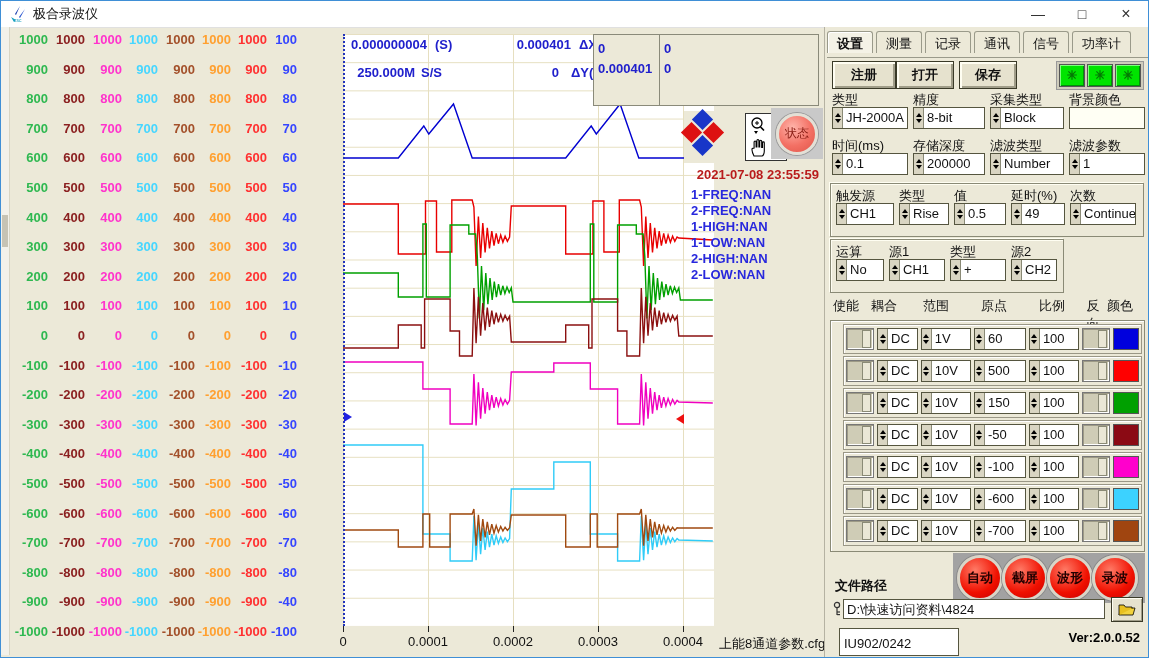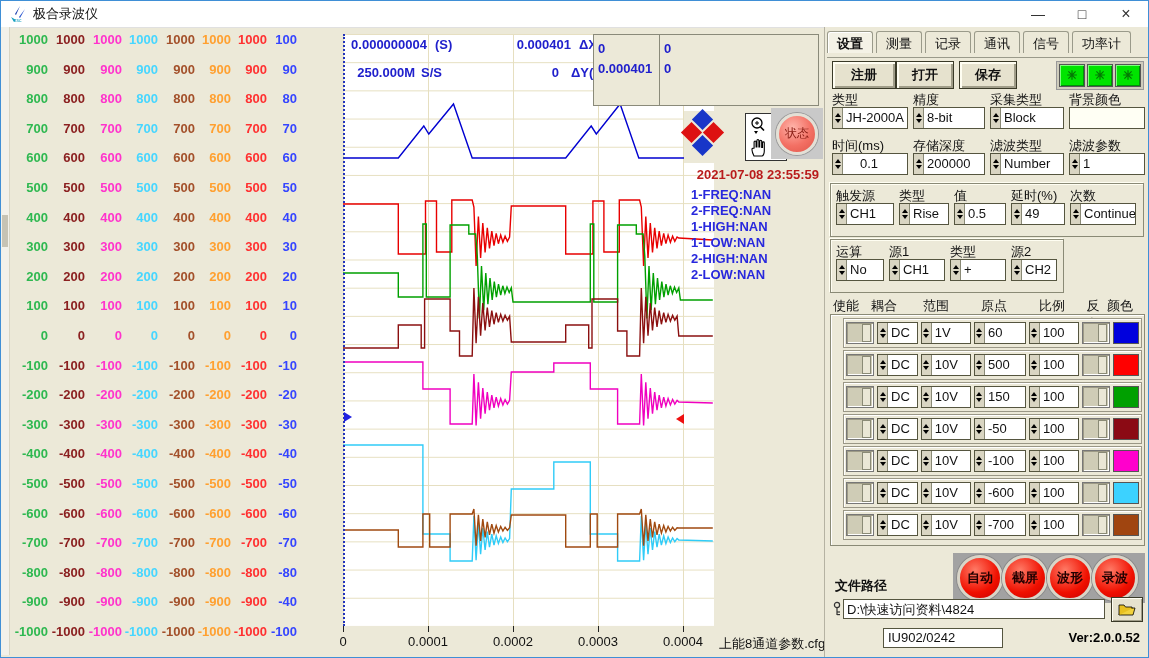--- a/index.html
+++ b/index.html
@@ -75,21 +75,21 @@
   .chheader span{text-align:center;}
   .chgroup{position:absolute;left:5px;right:5px;border:1px solid #8a8a76;box-shadow:inset 1px 1px 0 #fff;padding:3px 2px;}
   .chrow{display:flex;align-items:center;gap:3px;border:1px solid #9a9786;background:#ece9d8;box-shadow:inset 1px 1px 0 #fff;padding:3px 2px;margin-bottom:2px;}
   .swatch{width:26px;height:22px;border:1px solid #555;box-sizing:border-box;flex:0 0 auto;}
   .actions-strip{position:absolute;left:128px;top:526px;width:192px;height:50px;background:#a2a2a2;}
   .rbtn{position:absolute;top:528px;width:46px;height:46px;border-radius:50%;background:radial-gradient(circle at 38% 30%,#ff7a66,#f01000 60%,#c40000);border:3px solid #d9d5c8;box-shadow:0 0 0 1px #8a8a8a;box-sizing:border-box;display:flex;align-items:center;justify-content:center;color:#200;font-size:13px;font-weight:bold;}
   .fp-label{position:absolute;left:10px;top:550px;font-weight:bold;}
   .path-input{position:absolute;left:18px;top:572px;width:262px;height:20px;background:#fff;border:1px solid #55553f;box-sizing:border-box;font-size:13px;padding:1px 3px;white-space:nowrap;overflow:hidden;}
   .key-icon{position:absolute;left:7px;top:574px;width:10px;height:16px;}
   .folder-btn{position:absolute;left:286px;top:570px;width:30px;height:23px;background:#e6e2ce;border:1px solid #3a3a28;box-shadow:inset 1px 1px 0 #fffef2,inset -1px -1px 0 #a09d89;display:flex;align-items:center;justify-content:center;}
-  .dev-input{position:absolute;left:14px;top:601px;width:120px;height:20px;background:#fff;border:1px solid #55553f;box-sizing:border-box;font-size:13px;padding:1px 4px;margin-left:44px;}
+  .dev-input{position:absolute;left:14px;top:601px;width:120px;height:28px;background:#fff;border:1px solid #55553f;box-sizing:border-box;font-size:13px;padding:7px 4px;}
   .ver-text{position:absolute;right:10px;top:603px;font-size:13px;font-weight:bold;color:#000;}
 </style>
 </head>
 <body>
 
 <div class="app">
 
   <div class="titlebar">
     <svg class="logo" viewBox="0 0 20 18">
       <path d="M2 3 L8 9 L13 1 L9 10 Z" fill="#1a3fb0"></path>
@@ -449,21 +449,21 @@
           </div>
         </div>
         <div class="fcell" style="width: 76px;">
           <div class="flabel">背景颜色</div>
           <div class="colorbox"></div>
         </div>
       </div>
     <div class="fgroup" id="cfgrow2" style="left:7px;top:110px;">
         <div class="fcell" style="width: 76px;">
           <div class="flabel">时间(ms)</div>
-          <div class="combo" style="width: 76px; gap: 14px;">
+          <div class="combo" style="width: 76px;">
             <div class="spin">
               <span class="up"></span>
               <span class="dn"></span>
             </div>
             <div class="fieldtext">0.1</div>
           </div>
         </div>
         <div class="fcell" style="width: 72px;">
           <div class="flabel">存储深度</div>
           <div class="combo" style="width: 72px;">
@@ -598,21 +598,21 @@
 
     <div class="chheader" id="chheader" style="top:270px;">
         <span style="width: 26px;">使能</span>
         <span style="width: 44px;">耦合</span>
         <span style="width: 54px;">范围</span>
         <span style="width: 56px;">原点</span>
         <span style="width: 54px;">比例</span>
         <span style="width: 22px;">反向</span>
         <span style="width: 26px;">颜色</span>
       </div>
-    <div class="chgroup" id="chgroup" style="top:287px;padding-left:12px;">
+    <div class="chgroup" id="chgroup" style="top:293px;padding-left:12px;">
         <div class="chrow">
           <div class="toggle">
             <div class="thumb"></div>
           </div>
           <div class="combo" style="width: 44px;">
             <div class="spin">
               <span class="up"></span>
               <span class="dn"></span>
             </div>
             <div class="fieldtext">DC</div>

